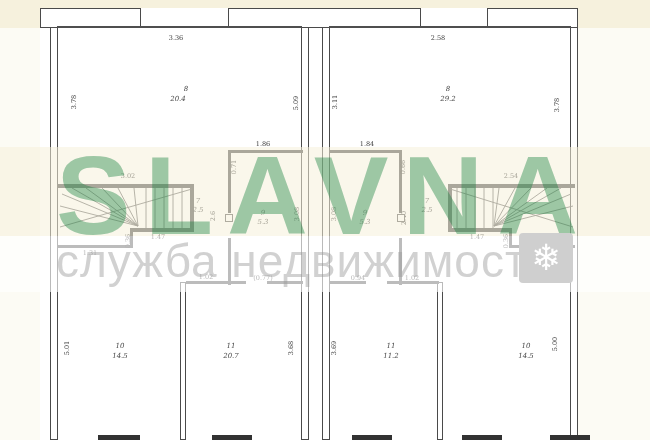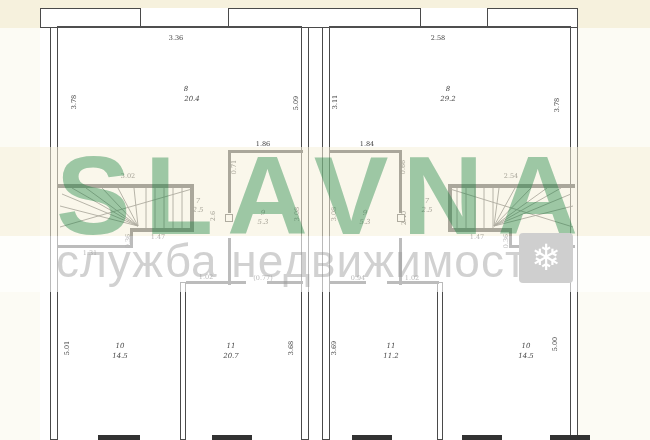--- a/index.html
+++ b/index.html
@@ -117,21 +117,21 @@
       <line x1="494" y1="226" x2="499" y2="188"></line>
       <line x1="573" y1="227" x2="450" y2="189"></line>
     </g>
   </svg>
 
   <div id="labels">
       <span class="lbl dim" style="left: 176px; top: 38px;">3.36</span>
       <span class="lbl dim rot" style="left: 74px; top: 102px;">3.78</span>
       <span class="lbl dim rot" style="left: 296px; top: 103px;">5.09</span>
       <span class="lbl num" style="left: 186px; top: 89px;">8</span>
-      <span class="lbl area" style="left: 192px; top: 99px; text-align: right;">20.4</span>
+      <span class="lbl area" style="left: 178px; top: 99px; text-align: right;">20.4</span>
       <span class="lbl dim" style="left: 128px; top: 176px;">3.02</span>
       <span class="lbl dim" style="left: 263px; top: 144px;">1.86</span>
       <span class="lbl dim rot" style="left: 234px; top: 167px;">0.71</span>
       <span class="lbl num" style="left: 198px; top: 201px;">7</span>
       <span class="lbl area" style="left: 198px; top: 210px;">2.5</span>
       <span class="lbl dim rot" style="left: 213px; top: 216px;">2.6</span>
       <span class="lbl num" style="left: 263px; top: 213px;">9</span>
       <span class="lbl area" style="left: 263px; top: 222px;">5.3</span>
       <span class="lbl dim rot" style="left: 297px; top: 214px;">3.08</span>
       <span class="lbl dim" style="left: 158px; top: 237px;">1.47</span>

